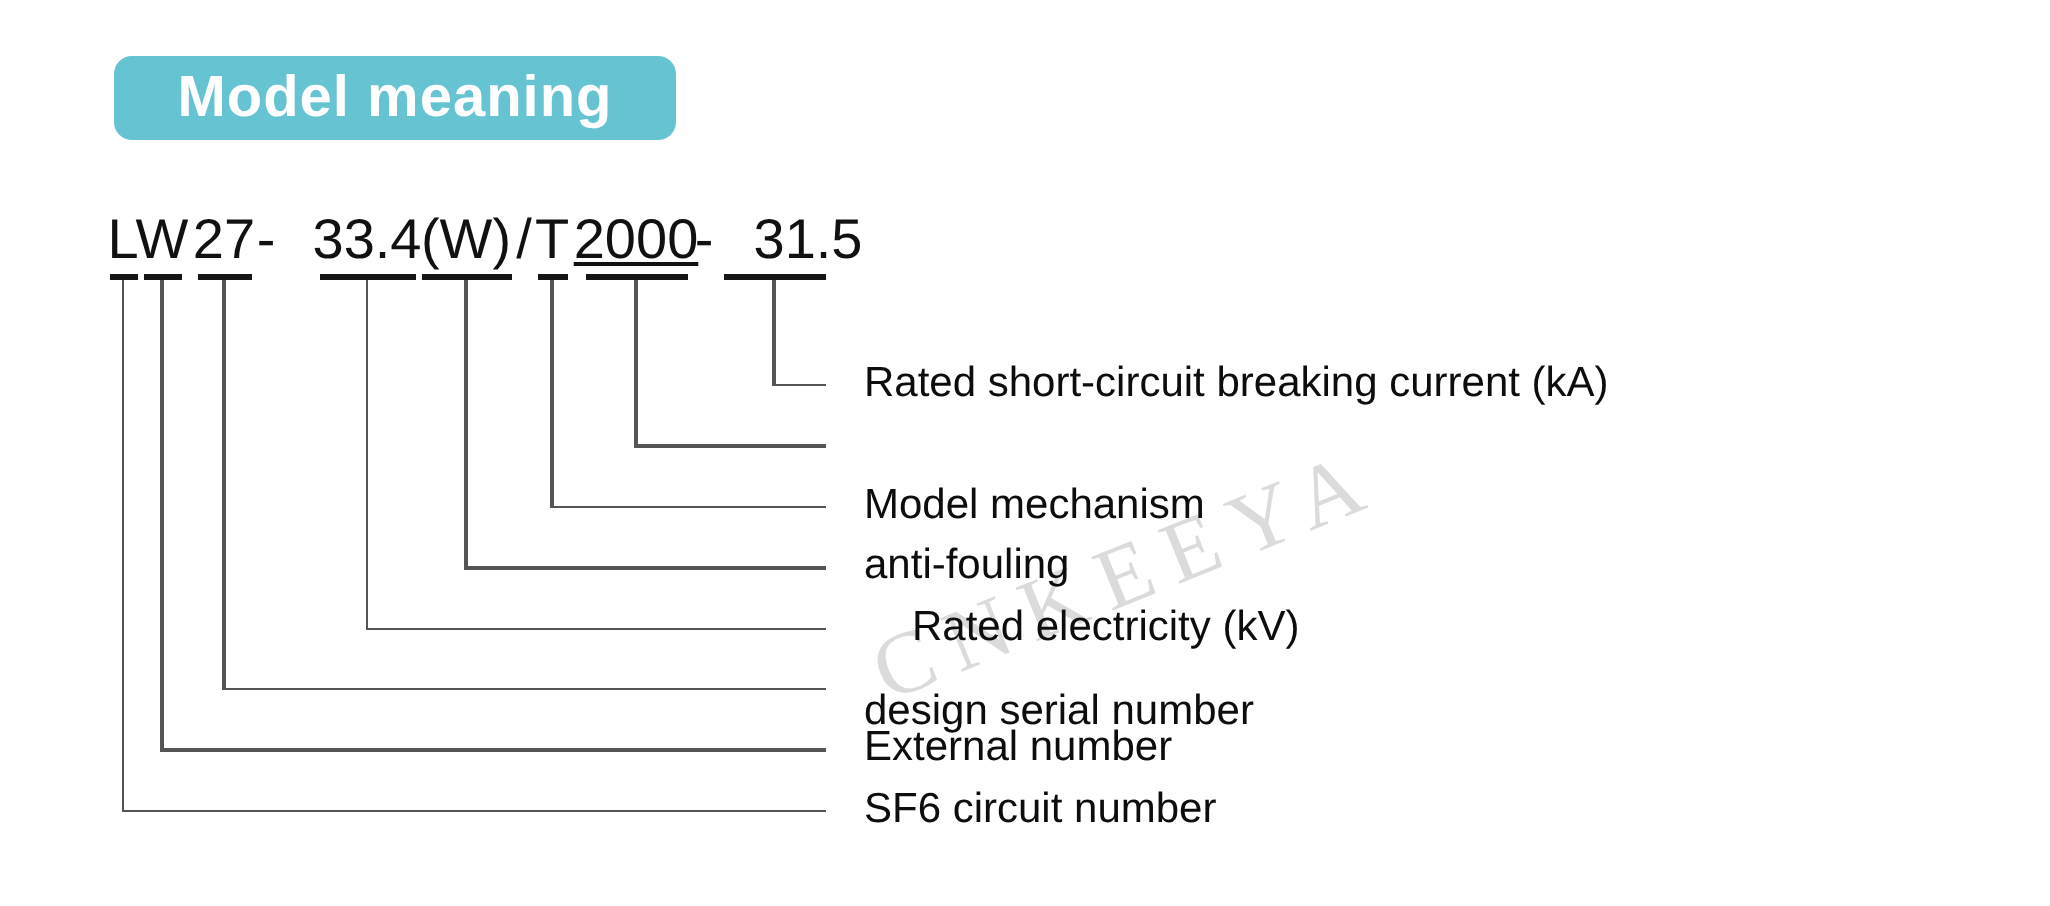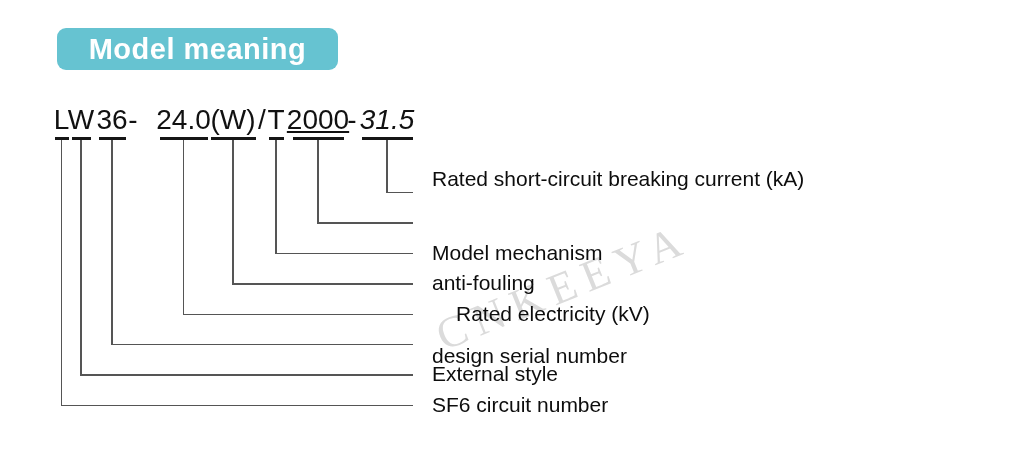--- a/index.html
+++ b/index.html
@@ -96,48 +96,48 @@
   <div class="watermark">CNKEEYA</div>
   <div id="diagram">
       <div class="code-seg" style="left: 61.5px;">L</div>
       <div class="underline" style="left: 54.5px; width: 14px;"></div>
       <div class="vline" style="left: 60.8px; top: 140px; height: 264.8px;"></div>
       <div class="hline" style="left: 60.8px; top: 404.8px; width: 352.5px;"></div>
       <div class="code-seg" style="left: 81px;">W</div>
       <div class="underline" style="left: 71.5px; width: 19px;"></div>
       <div class="vline" style="left: 80.3px; top: 140px; height: 234.4px;"></div>
       <div class="hline" style="left: 80.3px; top: 374.4px; width: 333px;"></div>
-      <div class="code-seg" style="left: 112px;">36</div>
+      <div class="code-seg" style="left: 112px;">27</div>
       <div class="underline" style="left: 98.5px; width: 27px;"></div>
       <div class="vline" style="left: 111.3px; top: 140px; height: 204px;"></div>
       <div class="hline" style="left: 111.3px; top: 344px; width: 302px;"></div>
-      <div class="code-seg" style="left: 183.5px;">24.0</div>
+      <div class="code-seg" style="left: 183.5px;">33.4</div>
       <div class="underline" style="left: 159.5px; width: 48px;"></div>
       <div class="vline" style="left: 182.8px; top: 140px; height: 173.6px;"></div>
       <div class="hline" style="left: 182.8px; top: 313.6px; width: 230.5px;"></div>
       <div class="code-seg" style="left: 233px;">(W)</div>
       <div class="underline" style="left: 210.5px; width: 45px;"></div>
       <div class="vline" style="left: 232.3px; top: 140px; height: 143.2px;"></div>
       <div class="hline" style="left: 232.3px; top: 283.2px; width: 181px;"></div>
       <div class="code-seg" style="left: 276px;">T</div>
       <div class="underline" style="left: 268.5px; width: 15px;"></div>
       <div class="vline" style="left: 275.3px; top: 140px; height: 112.8px;"></div>
       <div class="hline" style="left: 275.3px; top: 252.8px; width: 138px;"></div>
       <div class="code-seg" style="left: 318px; text-decoration: underline;">2000</div>
       <div class="underline" style="left: 292.5px; width: 51px;"></div>
       <div class="vline" style="left: 317.3px; top: 140px; height: 82.4px;"></div>
       <div class="hline" style="left: 317.3px; top: 222.4px; width: 96px;"></div>
-      <div class="code-seg" style="left: 387px; font-style: italic;">31.5</div>
+      <div class="code-seg" style="left: 404px;">31.5</div>
       <div class="underline" style="left: 361.5px; width: 51px;"></div>
       <div class="vline" style="left: 386.3px; top: 140px; height: 52px;"></div>
       <div class="hline" style="left: 386.3px; top: 192px; width: 27px;"></div>
       <div class="code-seg" style="left: 133px;">-</div>
       <div class="code-seg" style="left: 262px;">/</div>
       <div class="code-seg" style="left: 352px;">-</div>
-      <div class="meaning-label" style="left: 432px; top: 167px;">Rated short-circuit breaking current (kA)</div>
+      <div class="meaning-label" style="left: 432px; top: 180px;">Rated short-circuit breaking current (kA)</div>
       <div class="meaning-label" style="left: 432px; top: 240.8px;">Model mechanism</div>
       <div class="meaning-label" style="left: 432px; top: 271.2px;">anti-fouling</div>
       <div class="meaning-label" style="left: 456px; top: 301.6px;">Rated electricity (kV)</div>
       <div class="meaning-label" style="left: 432px; top: 344px;">design serial number</div>
-      <div class="meaning-label" style="left: 432px; top: 362.4px;">External style</div>
+      <div class="meaning-label" style="left: 432px; top: 362.4px;">External number</div>
       <div class="meaning-label" style="left: 432px; top: 392.8px;">SF6 circuit number</div>
     </div>
 </div>
 
 </body></html>

